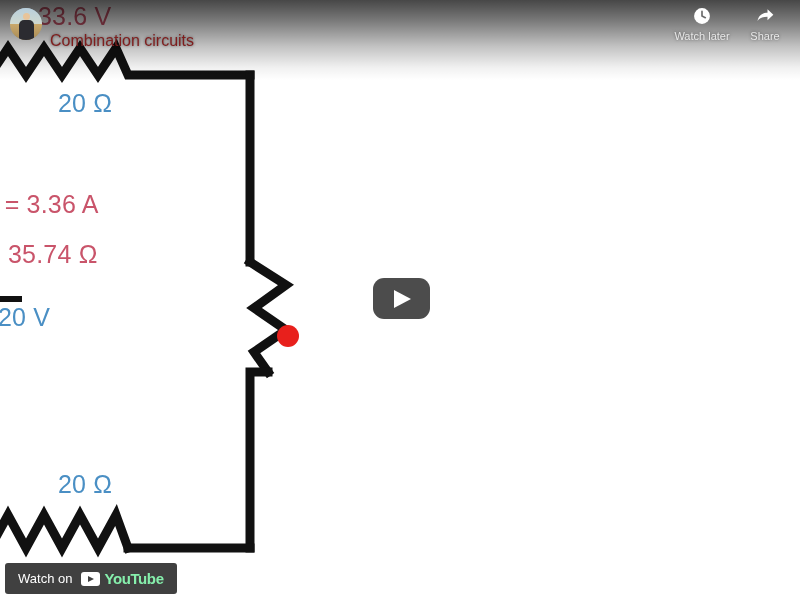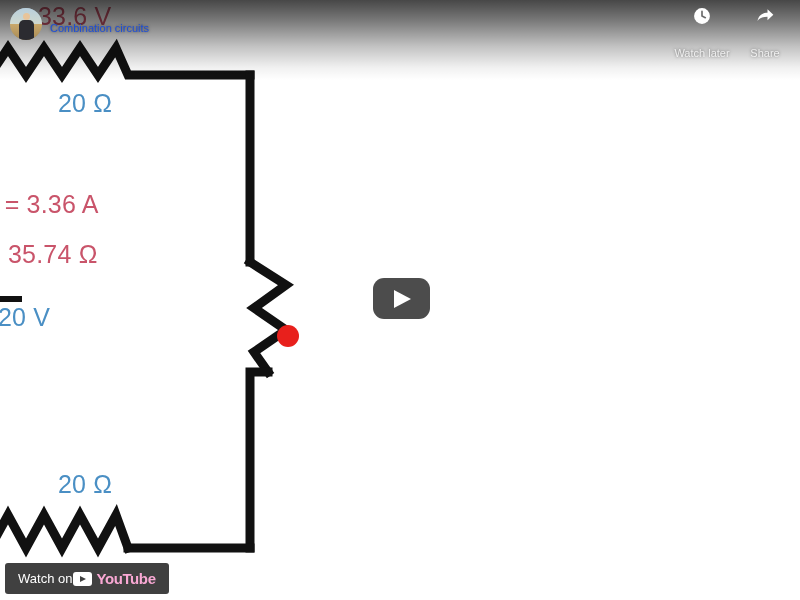--- a/index.html
+++ b/index.html
@@ -118,23 +118,23 @@
   #avatar .av-body {
     position: absolute; left: 9px; top: 12px;
     width: 15px; height: 20px;
     border-radius: 5px 5px 0 0;
     background: #2b2b30;
   }
 
   #video-title {
     position: absolute;
     left: 50px;
-    top: 22px;
-    font-size: 11px;
-    color: #1d4ed8;
+    top: 32px;
+    font-size: 16px;
+    color: #7f1d1d;
     text-shadow: 0 0 3px rgba(0,0,0,0.55);
     white-space: nowrap;
   }
 
   .top-action {
     position: absolute;
     top: 6px;
     width: 80px;
     text-align: center;
     color: #ffffff;
@@ -144,21 +144,21 @@
   #action-share       { left: 725px; }
 
   .top-action .ta-icon {
     display: block;
     height: 22px;
     line-height: 22px;
   }
   .top-action .ta-label {
     display: block;
     font-size: 11px;
-    margin-top: 19px;
+    margin-top: 2px;
     color: rgba(255,255,255,0.80);
     text-shadow: 0 0 3px rgba(0,0,0,0.5);
   }
 
   #play-button {
     position: absolute;
     left: 373px;
     top: 278px;
     width: 57px;
     height: 41px;
@@ -179,21 +179,21 @@
   #watch-on-youtube {
     position: absolute;
     left: 5px;
     bottom: 6px;
     height: 31px;
     padding: 0 13px;
     border-radius: 3px;
     background: #404040;
     display: flex;
     align-items: center;
-    gap: 1px;
+    gap: 9px;
     cursor: pointer;
   }
   #watch-on-label {
     color: #ffffff;
     font-size: 13px;
   }
   #yt-logo-wrap {
     display: flex;
     align-items: center;
     gap: 4px;
@@ -207,21 +207,21 @@
   }
   #yt-play-badge .tri2 {
     position: absolute;
     left: 7px; top: 4px;
     width: 0; height: 0;
     border-left: 6px solid #404040;
     border-top: 3.5px solid transparent;
     border-bottom: 3.5px solid transparent;
   }
   #yt-wordmark {
-    color: #f9a8d4;
+    color: #86efac;
     font-size: 15px;
     font-weight: bold;
     letter-spacing: -0.4px;
   }
 </style>
 </head>
 <body>
 
 <div id="player">
 

